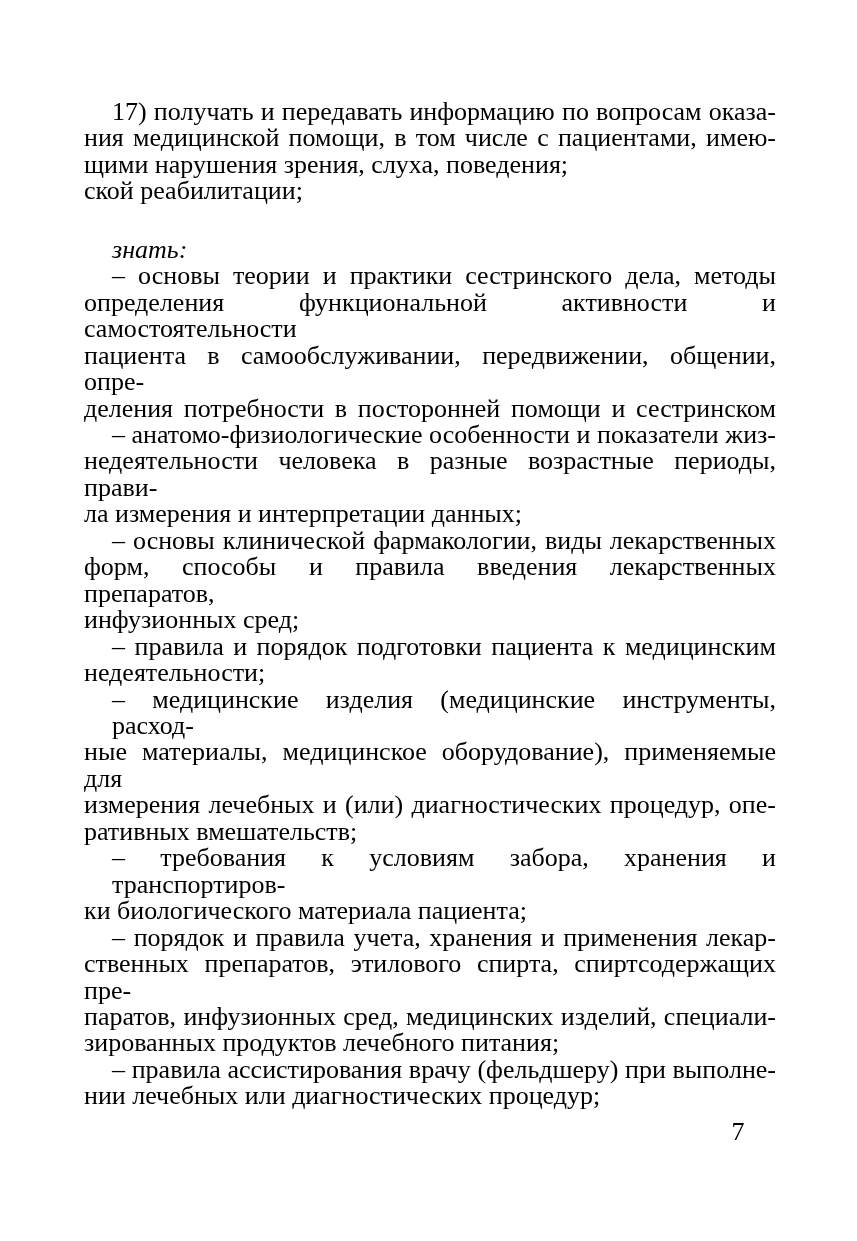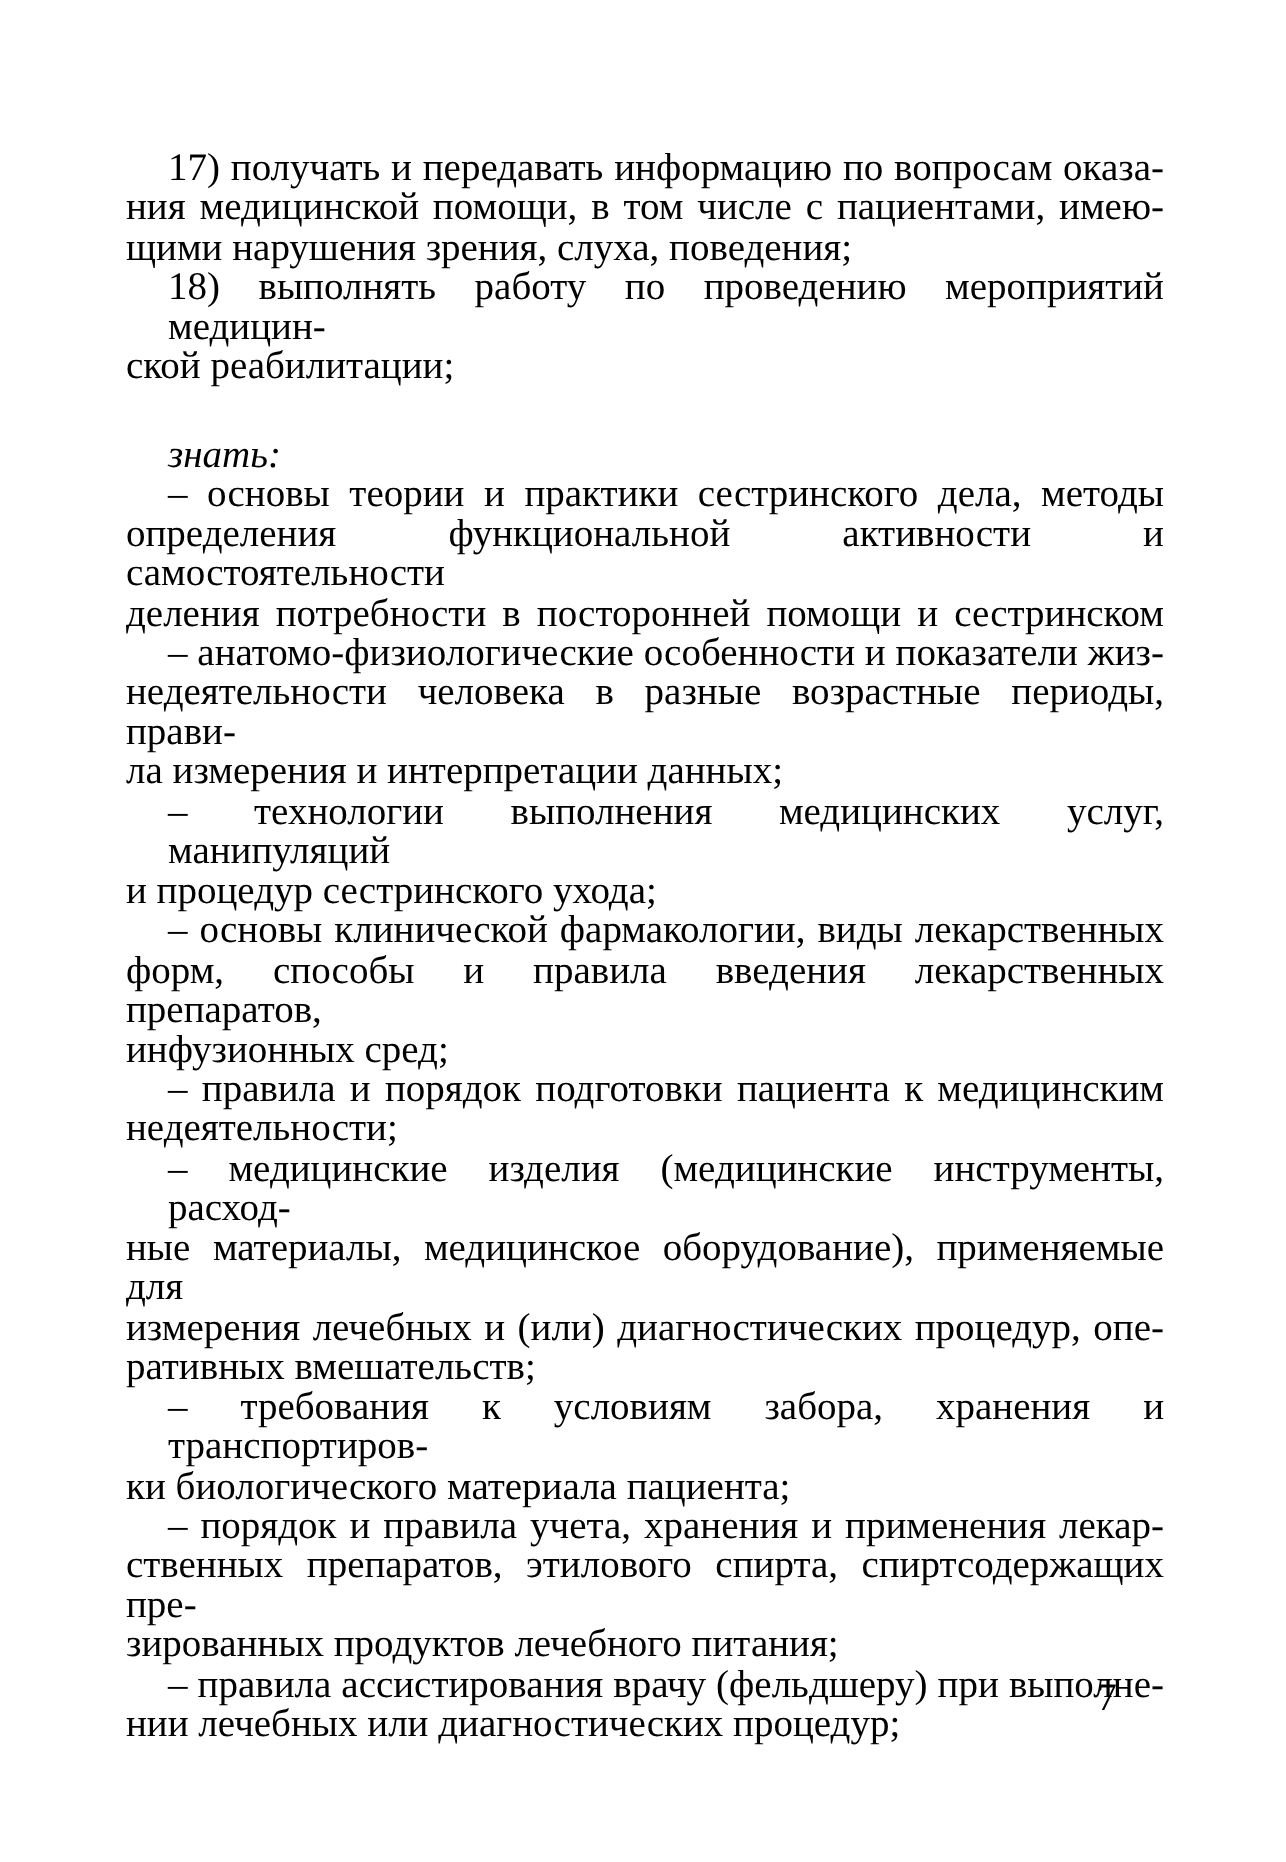--- a/index.html
+++ b/index.html
@@ -61,39 +61,35 @@
 <body>
 
 <div class="page">
   <div class="text-block" id="text-block">
       <div class="paragraph">
         <div class="line first">17) получать и передавать информацию по вопросам оказа-</div>
         <div class="line">ния медицинской помощи, в том числе с пациентами, имею-</div>
         <div class="line last">щими нарушения зрения, слуха, поведения;</div>
       </div>
       <div class="paragraph">
-        <div class="line first">18) выполнять работу по проведению мероприятий медицин-</div>
         <div class="line last">ской реабилитации;</div>
       </div>
       <div class="paragraph italic">
         <div class="line first last">знать:</div>
       </div>
       <div class="paragraph">
         <div class="line first">– основы теории и практики сестринского дела, методы</div>
         <div class="line">определения функциональной активности и самостоятельности</div>
+        <div class="line">пациента в самообслуживании, передвижении, общении, опре-</div>
         <div class="line">деления потребности в посторонней помощи и сестринском</div>
       </div>
       <div class="paragraph">
         <div class="line first">– анатомо-физиологические особенности и показатели жиз-</div>
         <div class="line">недеятельности человека в разные возрастные периоды, прави-</div>
         <div class="line last">ла измерения и интерпретации данных;</div>
-      </div>
-      <div class="paragraph">
-        <div class="line first">– технологии выполнения медицинских услуг, манипуляций</div>
-        <div class="line last">и процедур сестринского ухода;</div>
       </div>
       <div class="paragraph">
         <div class="line first">– основы клинической фармакологии, виды лекарственных</div>
         <div class="line">форм, способы и правила введения лекарственных препаратов,</div>
         <div class="line last">инфузионных сред;</div>
       </div>
       <div class="paragraph">
         <div class="line first">– правила и порядок подготовки пациента к медицинским</div>
         <div class="line last">недеятельности;</div>
       </div>
@@ -103,20 +99,21 @@
         <div class="line">измерения лечебных и (или) диагностических процедур, опе-</div>
         <div class="line last">ративных вмешательств;</div>
       </div>
       <div class="paragraph">
         <div class="line first">– требования к условиям забора, хранения и транспортиров-</div>
         <div class="line last">ки биологического материала пациента;</div>
       </div>
       <div class="paragraph">
         <div class="line first">– порядок и правила учета, хранения и применения лекар-</div>
         <div class="line">ственных препаратов, этилового спирта, спиртсодержащих пре-</div>
+        <div class="line">паратов, инфузионных сред, медицинских изделий, специали-</div>
         <div class="line last">зированных продуктов лечебного питания;</div>
       </div>
       <div class="paragraph">
         <div class="line first">– правила ассистирования врачу (фельдшеру) при выполне-</div>
         <div class="line last">нии лечебных или диагностических процедур;</div>
       </div>
     </div>
   <div class="page-number">7</div>
 </div>
 

